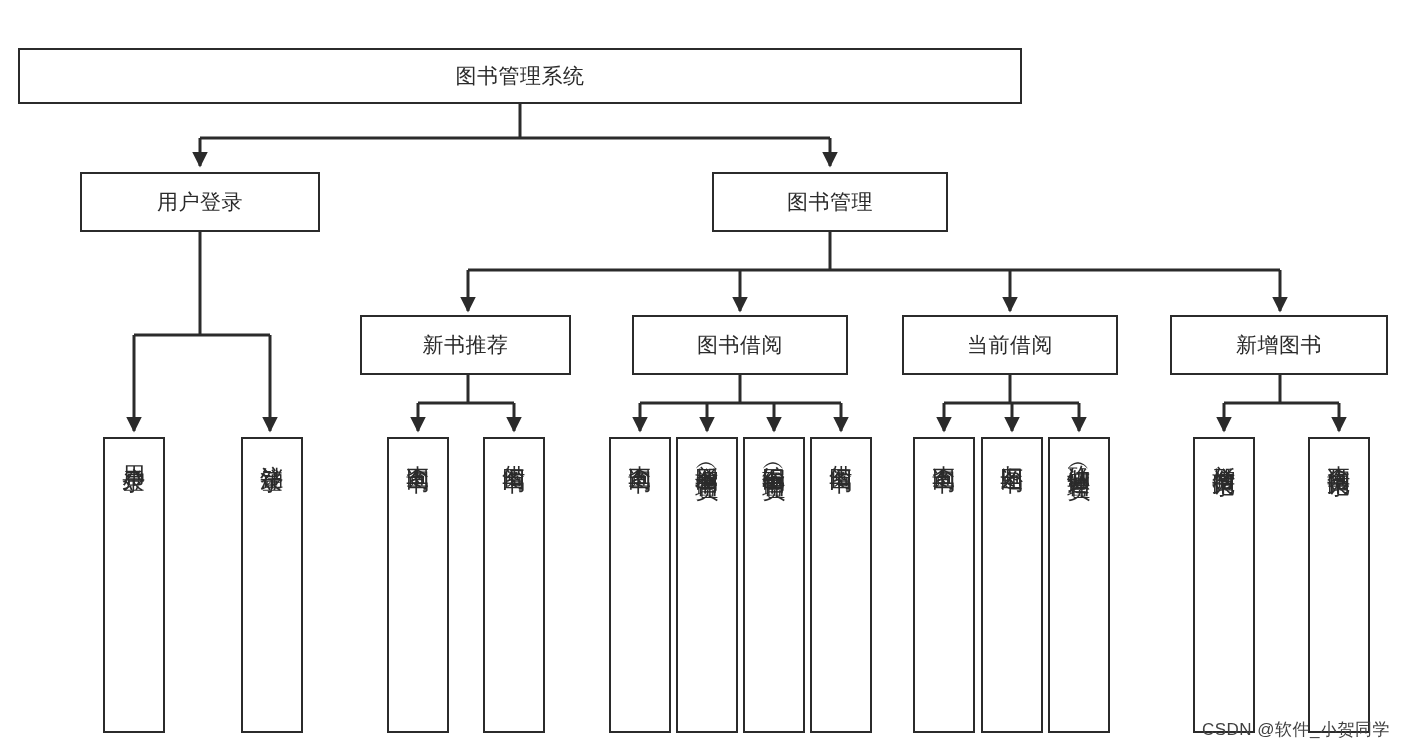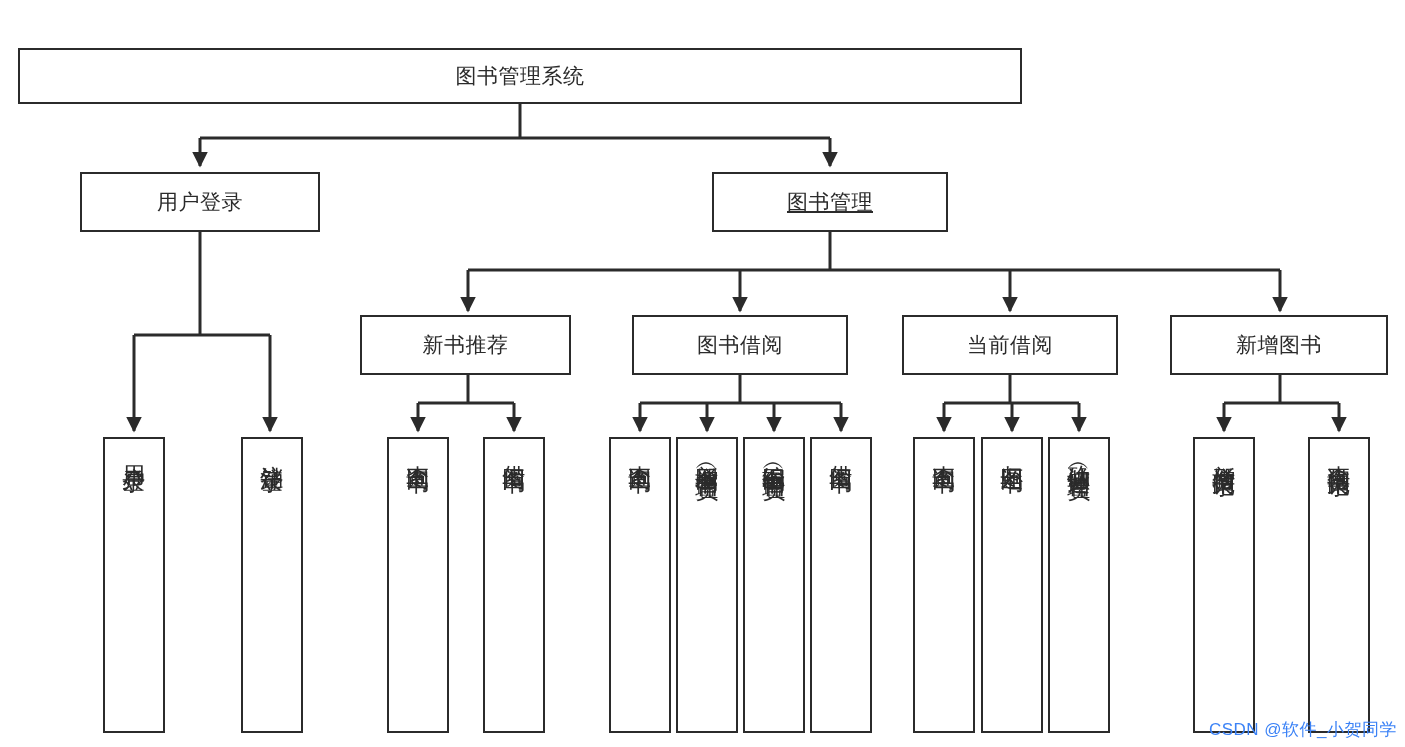--- a/index.html
+++ b/index.html
@@ -52,24 +52,24 @@
   .node.vertical .label {
     writing-mode: vertical-rl;
     text-orientation: upright;
     font-size: 23px;
     line-height: 1.06;
     letter-spacing: 2px;
     max-height: 282px;
   }
   .watermark {
     position: absolute;
-    right: 8px;
+    right: 15px;
     bottom: 6px;
     font-size: 17px;
-    color: #3b82f6;
+    color: #404040;
     letter-spacing: 0.5px;
     z-index: 3;
     white-space: nowrap;
   }
 </style>
 </head>
 <body>
 
 <div id="canvas">
 
@@ -124,21 +124,21 @@
     </g>
   </svg>
 
   <div class="node horizontal" style="left:18px; top:12px; width:1004px; height:56px;margin-top:36px;">
     <span class="label">图书管理系统</span>
   </div>
 
   <div class="node horizontal" style="left:80px; top:172px; width:240px; height:60px;">
     <span class="label">用户登录</span>
   </div>
-  <div class="node horizontal" style="left:712px; top:172px; width:236px; height:60px;text-decoration:underline;">
+  <div class="node horizontal" style="left:712px; top:172px; width:236px; height:60px;">
     <span class="label">图书管理</span>
   </div>
 
   <div class="node horizontal" style="left:360px; top:315px; width:211px; height:60px;">
     <span class="label">新书推荐</span>
   </div>
   <div class="node horizontal" style="left:902px; top:315px; width:216px; height:60px;">
     <span class="label">当前借阅</span>
   </div>
   <div class="node horizontal" style="left:632px; top:315px; width:216px; height:60px;">

